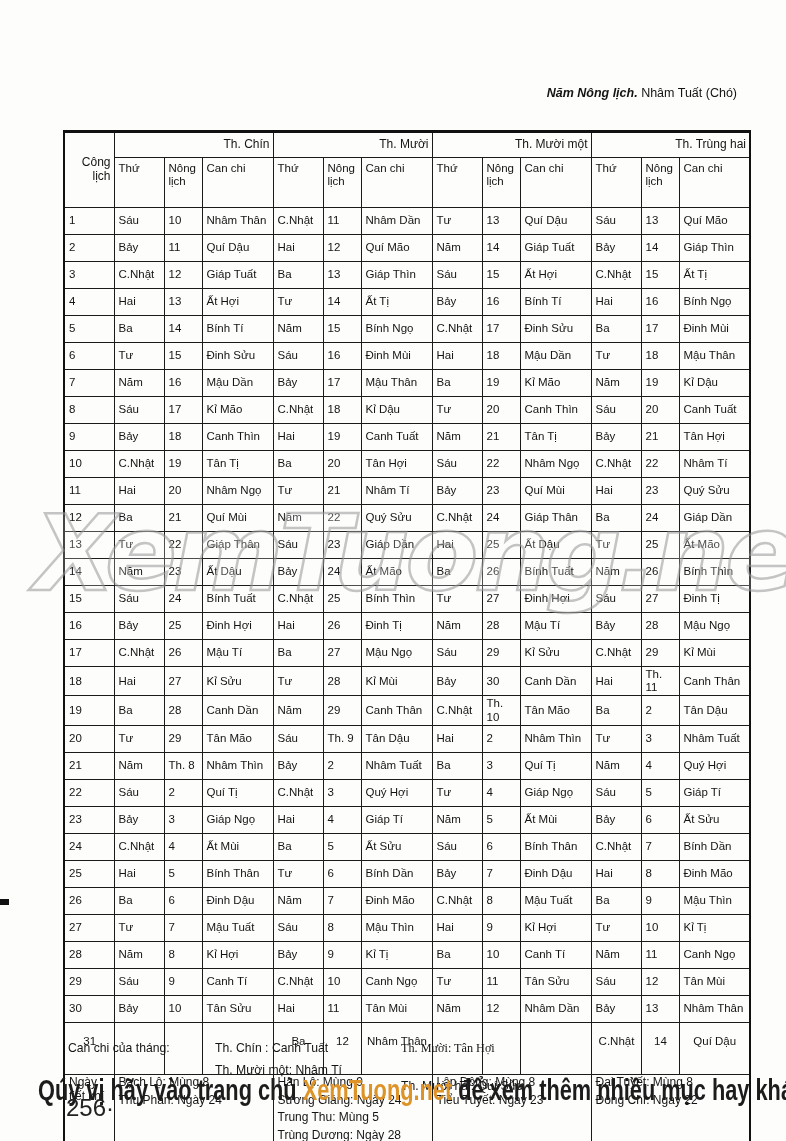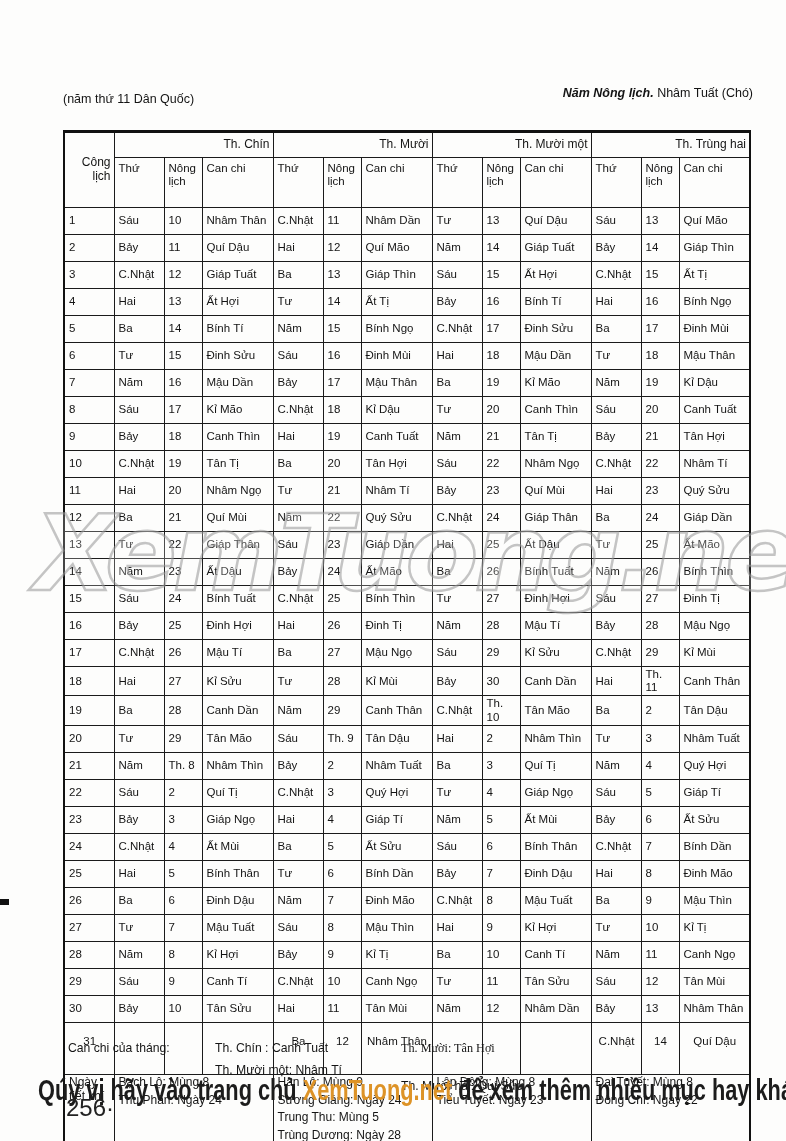--- a/index.html
+++ b/index.html
@@ -2,21 +2,21 @@
 <html><head>
 <meta charset="utf-8">
 <style>
   html,body{margin:0;padding:0;background:#e8e8e8;}
   .page{position:relative;width:786px;height:1141px;background:#fdfdfc;margin:0 auto;
         font-family:"Liberation Sans",sans-serif;color:#141414;overflow:hidden;}
   
   .doc-header{position:absolute;left:63px;top:86px;width:690px;}
   .hdr-left-title{font-weight:bold;font-style:italic;font-size:13.5px;}
   .hdr-left-sub{font-size:12.5px;margin-top:6px;}
-  .hdr-right{position:absolute;right:0;top:0;font-size:12.5px;white-space:nowrap;}
+  .hdr-right{position:absolute;right:16px;top:0;font-size:12.5px;white-space:nowrap;}
   .hdr-right .bi{font-weight:bold;font-style:italic;}
   
   table.cal{position:absolute;left:63px;top:130px;border-collapse:collapse;table-layout:fixed;
             font-size:11.5px;line-height:1.15;}
   table.cal th,table.cal td{border:1.5px solid #1b1b1b;padding:1px 3px 1px 4px;
             overflow:hidden;text-align:left;font-weight:normal;}
   table.cal{border:2px solid #111;border-top:3px solid #111;}
   tr.month-row th{height:22px;text-align:right;vertical-align:middle;font-size:12px;}
   tr.sub-row th{height:44px;vertical-align:top;padding-top:4px;}
   th.corner{vertical-align:middle;text-align:left;}
@@ -43,21 +43,20 @@
   .footer-line .lnk{color:#dd9327;}
   .page-number{position:absolute;left:66px;top:1094px;font-size:24px;color:#222;}
   .margin-dash{position:absolute;left:0;top:899px;width:9px;height:6px;background:#111;}
 </style>
 </head>
 <body>
 
 <div class="page">
 
   <div class="doc-header">
-    <div class="hdr-left-sub">(năm thứ  11 Dân Quốc)</div>
     <div class="hdr-right">
       <span class="bi">Năm Nông lịch.</span>
       <span>Nhâm Tuất (Chó)</span>
     </div>
   </div>
 
   <table class="cal">
     <colgroup>
       <col style="width:50px">
       <col style="width:50px">

